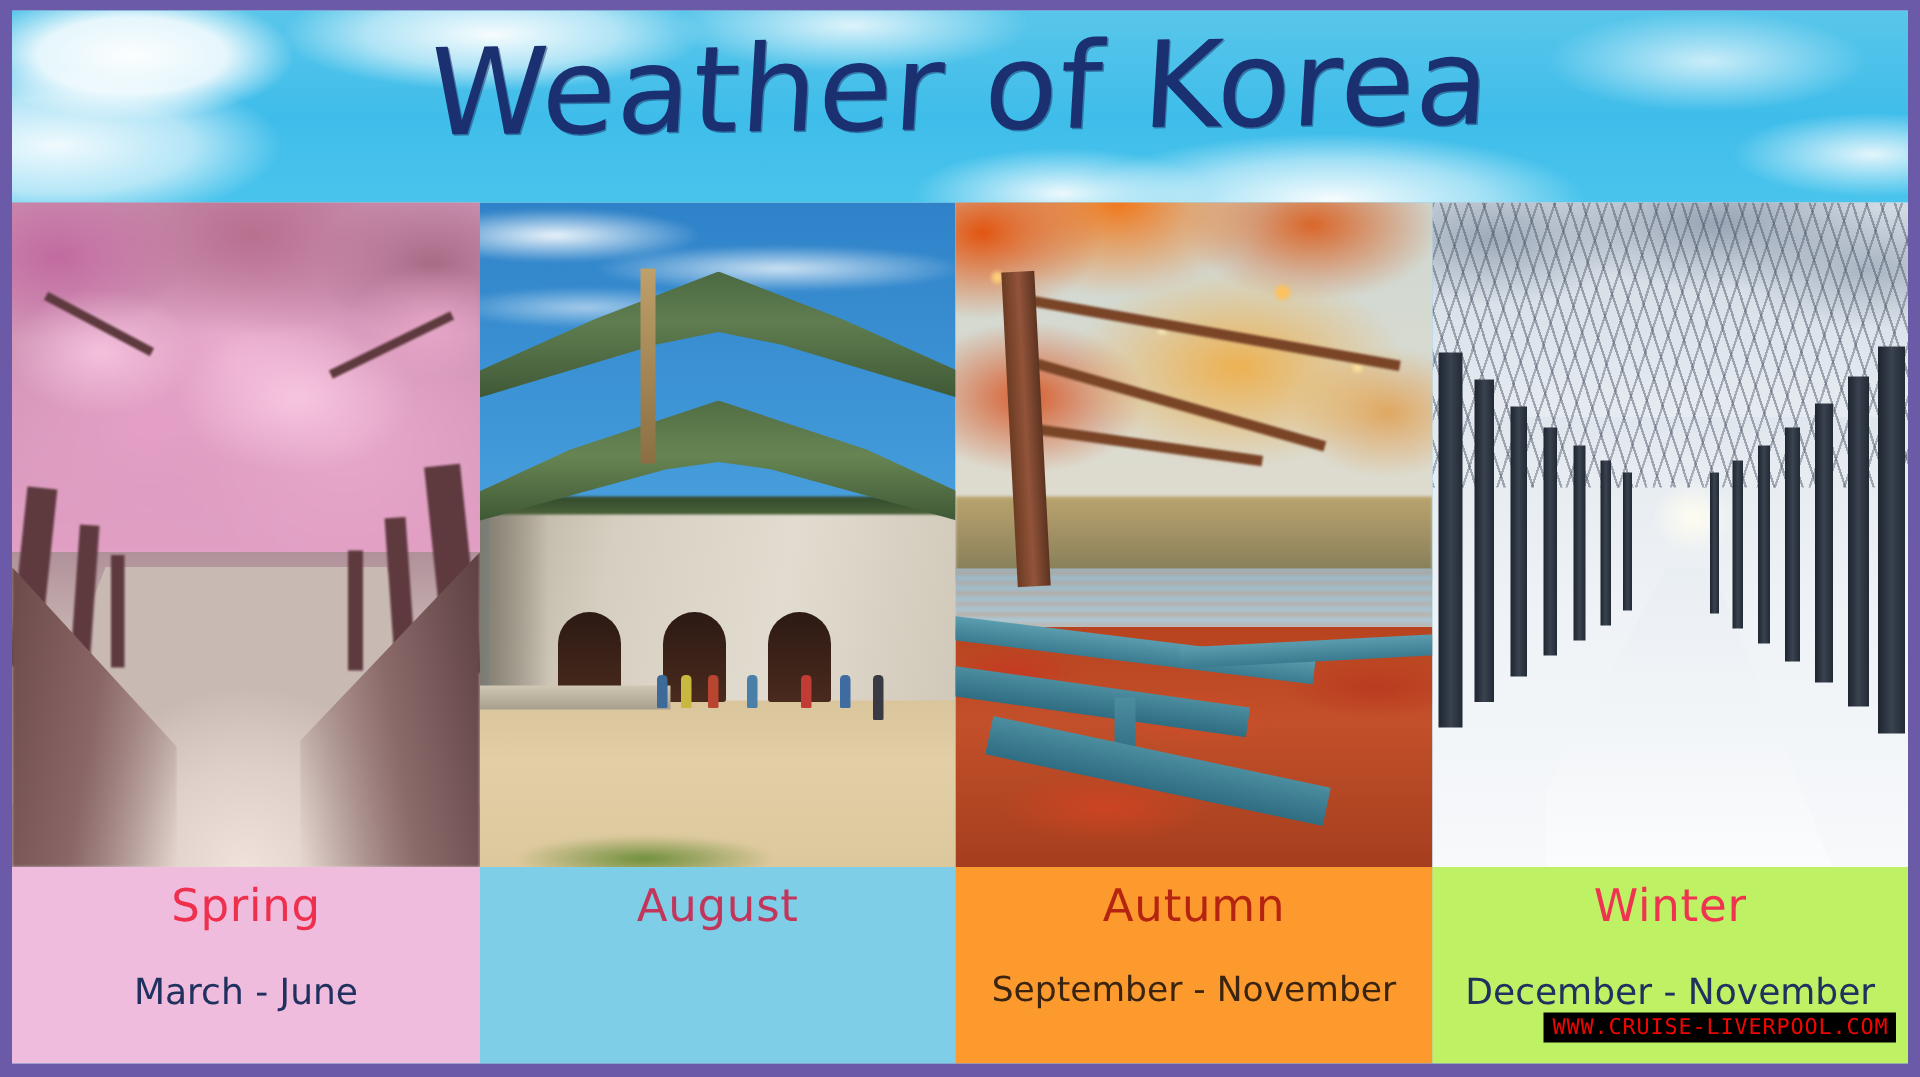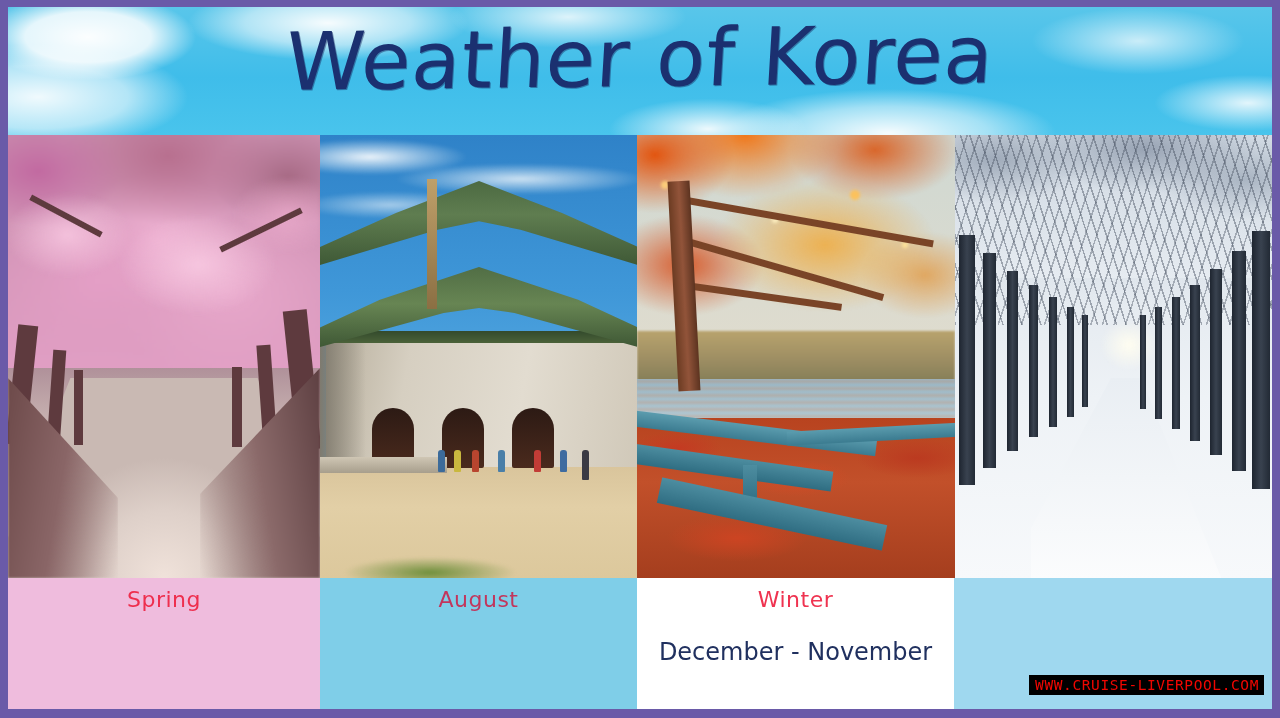--- a/index.html
+++ b/index.html
@@ -205,25 +205,25 @@
   .labels { display: flex; width: 100%; height: 131px; }
   .label-cell {
     position: relative;
     display: flex; flex-direction: column;
     align-items: center; justify-content: flex-start;
     padding-top: 10px;
   }
   .label-cell.spring { width: 312px; background: #efbcdd; }
   .label-cell.summer { width: 317px; background: #7fcee8; }
   .label-cell.autumn { width: 318px; background: #fc9a2e; }
-  .label-cell.winter { width: 317px; background: #ffffff; }
+  .label-cell.winter { width: 317px; background: #bef264; }
 
   .season-name {
     font-family: "DejaVu Sans", sans-serif;
-    font-size: 22px;
+    font-size: 30px;
     font-weight: 400;
     line-height: 1.1;
     letter-spacing: .5px;
     white-space: nowrap;
   }
   .label-cell.spring .season-name { color: #ee2f4e; }
   .label-cell.summer .season-name { color: #c2365c; }
   .label-cell.autumn .season-name { color: #b52410; }
   .label-cell.winter .season-name { color: #ef3350; }
 
@@ -353,23 +353,28 @@
           <div class="wi-trunk" style="right:92px;top:162px;width:8px;height:132px;"></div>
           <div class="wi-trunk" style="right:110px;top:172px;width:7px;height:112px;"></div>
           <div class="wi-trunk" style="right:126px;top:180px;width:6px;height:94px;"></div>
         </div>
       </div>
     </div>
 
     <div class="labels">
       <div class="label-cell spring">
         <div class="season-name">Spring</div>
+        <div class="season-months">March - June</div>
       </div>
       <div class="label-cell summer">
         <div class="season-name">August</div>
+      </div>
+      <div class="label-cell autumn">
+        <div class="season-name">Autumn</div>
+        <div class="season-months">September - November</div>
       </div>
       <div class="label-cell winter">
         <div class="season-name">Winter</div>
         <div class="season-months">December - November</div>
       </div>
     </div>
 
     <div class="watermark">WWW.CRUISE-LIVERPOOL.COM</div>
 
   </div>

